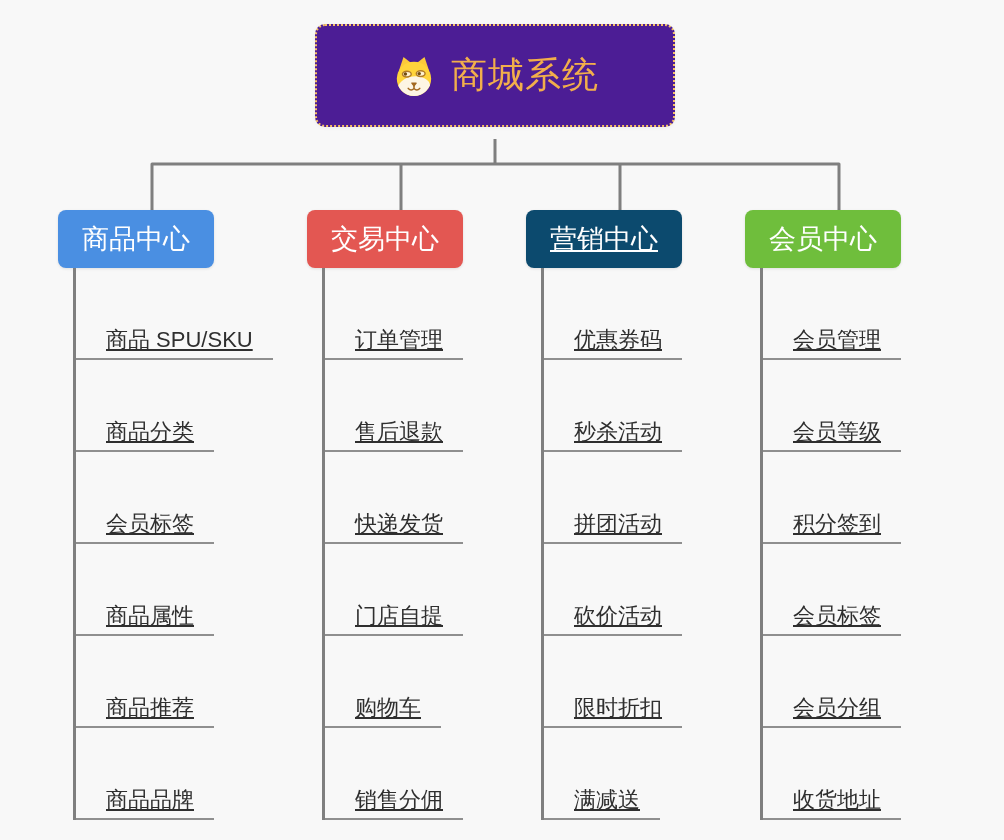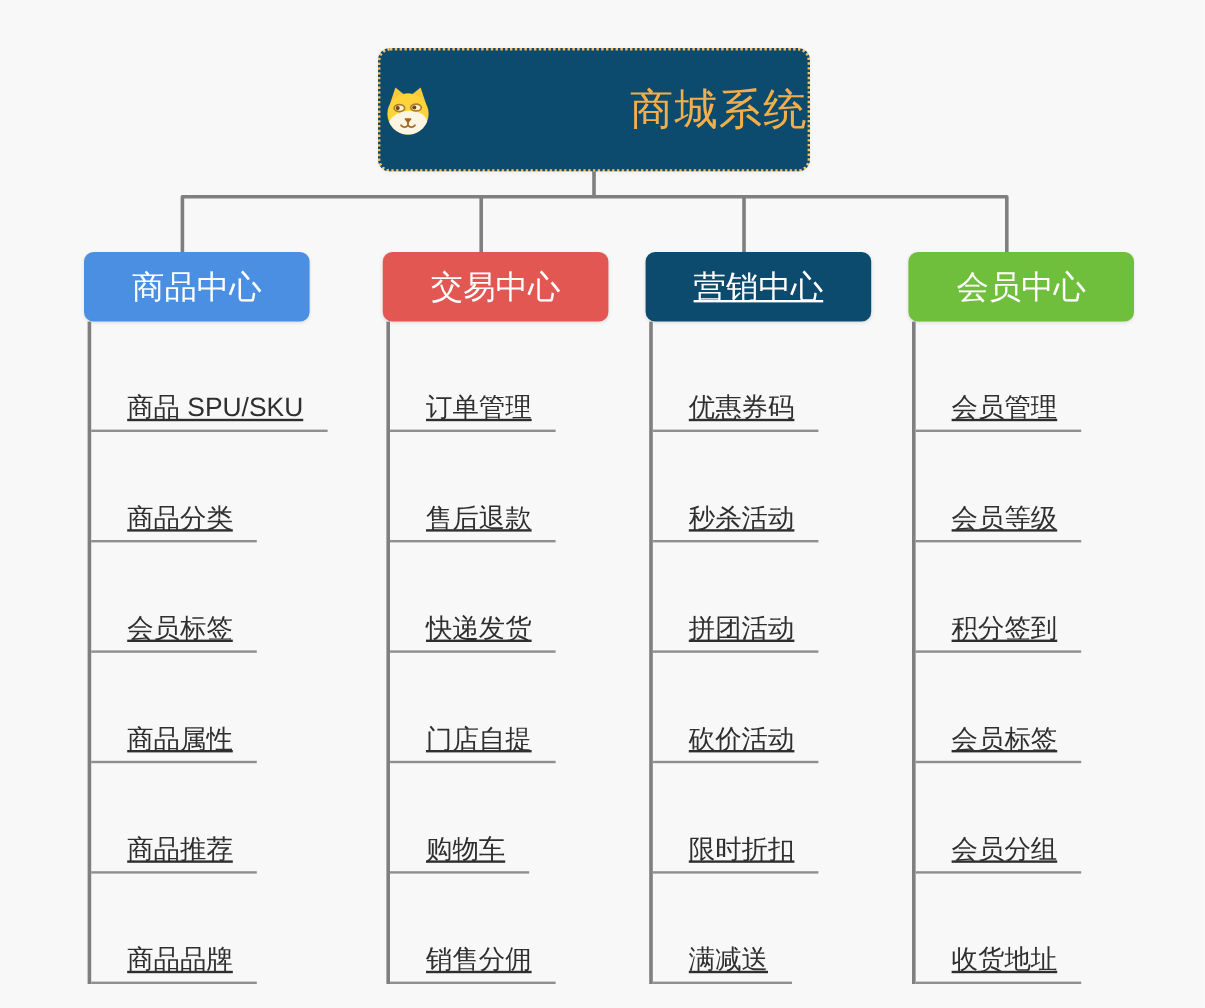--- a/index.html
+++ b/index.html
@@ -20,29 +20,29 @@
   }
   .connector {
     fill: none;
     stroke-width: 3;
     stroke-linejoin: round;
     stroke-linecap: butt;
   }
 
   .root-node {
     position: absolute;
-    left: 315px; top: 40px;
+    left: 315px; top: 24px;
     width: 360px; height: 103px;
-    background: #0c4a6e;
+    background: #4c1d95;
     border: 2px dotted #f6c065;
     border-radius: 10px;
     box-sizing: border-box;
     display: flex;
     align-items: center;
-    justify-content: space-between;
+    justify-content: center;
     gap: 14px;
     box-shadow: 0 1px 4px rgba(0,0,0,0.04);
   }
   .root-title {
     font-size: 36px;
     letter-spacing: 1px;
     color: #f2ae4b;
     white-space: nowrap;
   }
   .doge { width: 46px; height: 42px; display: block; }
@@ -51,32 +51,31 @@
     position: absolute;
     top: 210px;
     width: 250px;
   }
   .column:nth-child(1) { left: 58px; }
   .column:nth-child(2) { left: 307px; }
   .column:nth-child(3) { left: 526px; }
   .column:nth-child(4) { left: 745px; }
 
   .branch-header {
-    width: 188px;
+    width: 156px;
     height: 58px;
     border-radius: 8px;
     color: #ffffff;
     font-size: 27px;
     display: flex;
     align-items: center;
     justify-content: center;
     box-shadow: 0 1px 3px rgba(0,0,0,0.10);
     cursor: default;
     white-space: nowrap;
-    margin-left: 12px;
   }
 
   .leaves {
     margin-left: 15px;
     border-left: 3px solid #7f7f7f;
     width: fit-content;
   }
   .leaf {
     width: fit-content;
     padding: 56px 20px 3px 30px;

